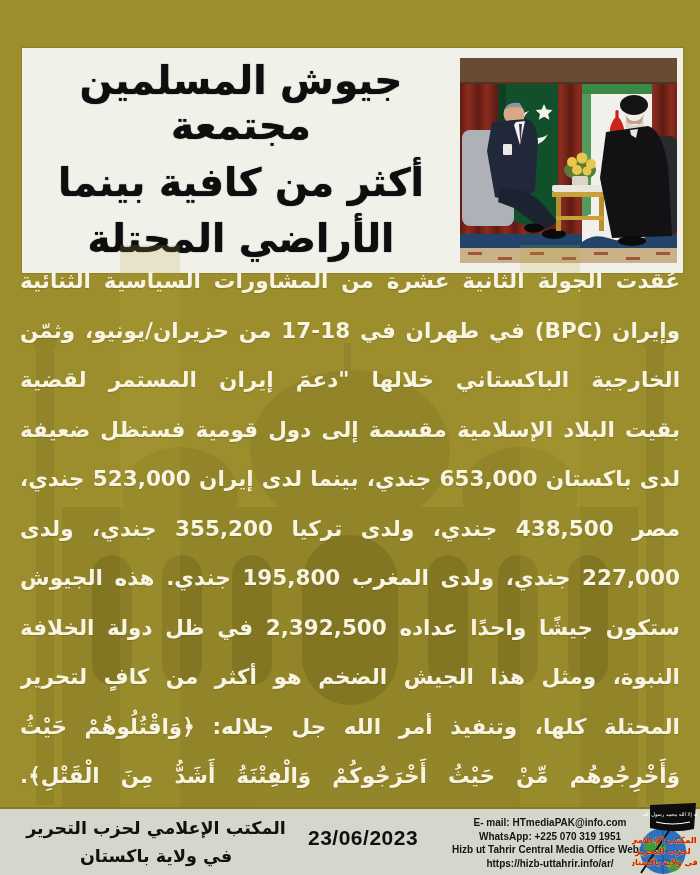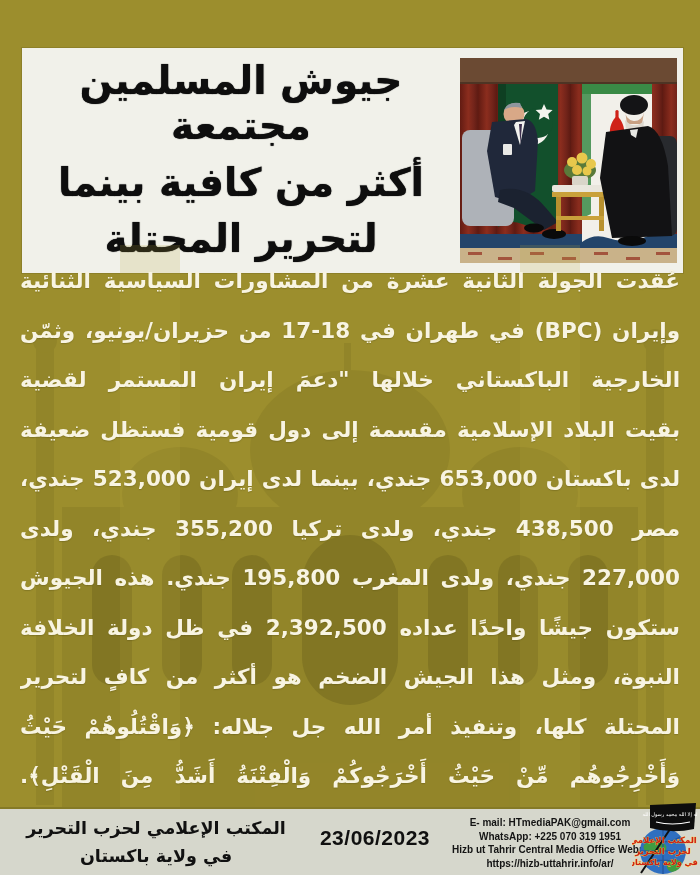--- a/index.html
+++ b/index.html
@@ -41,42 +41,42 @@
   .footer{
     position:absolute;left:0;top:807px;width:700px;height:68px;
     background:#d6d7cc;border-top:2px solid #857a26;box-sizing:border-box;
   }
   .org-block{
     position:absolute;left:22px;top:5px;width:268px;
     direction:rtl;text-align:center;color:#111;
     font-size:17.5px;font-weight:bold;line-height:28px;
   }
   .date-block{
-    position:absolute;left:308px;top:17px;width:134px;text-align:center;
+    position:absolute;left:308px;top:17px;width:134px;text-align:left;
     font-size:21px;font-weight:bold;color:#101010;
     font-family:"Liberation Sans",sans-serif;letter-spacing:.5px;
   }
   .contact-block{
     position:absolute;left:452px;top:7px;width:196px;text-align:center;
     font-size:10px;font-weight:bold;color:#141414;line-height:13.5px;
     font-family:"Liberation Sans",sans-serif;
   }
   .contact-line{white-space:nowrap;}
   .logo-badge{position:absolute;left:632px;top:-6px;width:66px;height:74px;}
 </style>
 </head>
 <body>
 
 <div class="page">
 
   <div class="header-box">
     <div class="title-col">
       <div class="title-line">جيوش المسلمين مجتمعة</div>
       <div class="title-line">أكثر من كافية بينما</div>
-      <div class="title-line">لتحرير المحتلة</div>
+      <div class="title-line">الأراضي المحتلة</div>
     </div>
 
     <div class="photo-frame">
       <svg width="217" height="205" viewBox="0 0 217 205" xmlns="http://www.w3.org/2000/svg">
         <defs>
           <linearGradient id="curtain" x1="0" y1="0" x2="0.085" y2="0" spreadMethod="repeat">
             <stop offset="0" stop-color="#621b12"></stop>
             <stop offset="0.45" stop-color="#8b2d1e"></stop>
             <stop offset="0.75" stop-color="#73241a"></stop>
             <stop offset="1" stop-color="#5c1a12"></stop>
@@ -207,21 +207,21 @@
 
   <div class="footer">
     <div class="org-block">
       <div>المكتب الإعلامي لحزب التحرير</div>
       <div>في ولاية باكستان</div>
     </div>
 
     <div class="date-block">23/06/2023</div>
 
     <div class="contact-block">
-      <div class="contact-line">E- mail: HTmediaPAK@gmail.com</div>
+      <div class="contact-line">E- mail: HTmediaPAK@info.com</div>
       <div class="contact-line">WhatsApp: +225 070 319 1951</div>
       <div class="contact-line">Hizb ut Tahrir Central Media Office Webpage:</div>
       <div class="contact-line">https://hizb-uttahrir.info/ar/</div>
     </div>
 
     <div class="logo-badge">
       <svg width="66" height="74" viewBox="0 0 66 74" xmlns="http://www.w3.org/2000/svg">
 
         <g>
           <circle cx="31" cy="48" r="23" fill="#2f6fc0"></circle>

